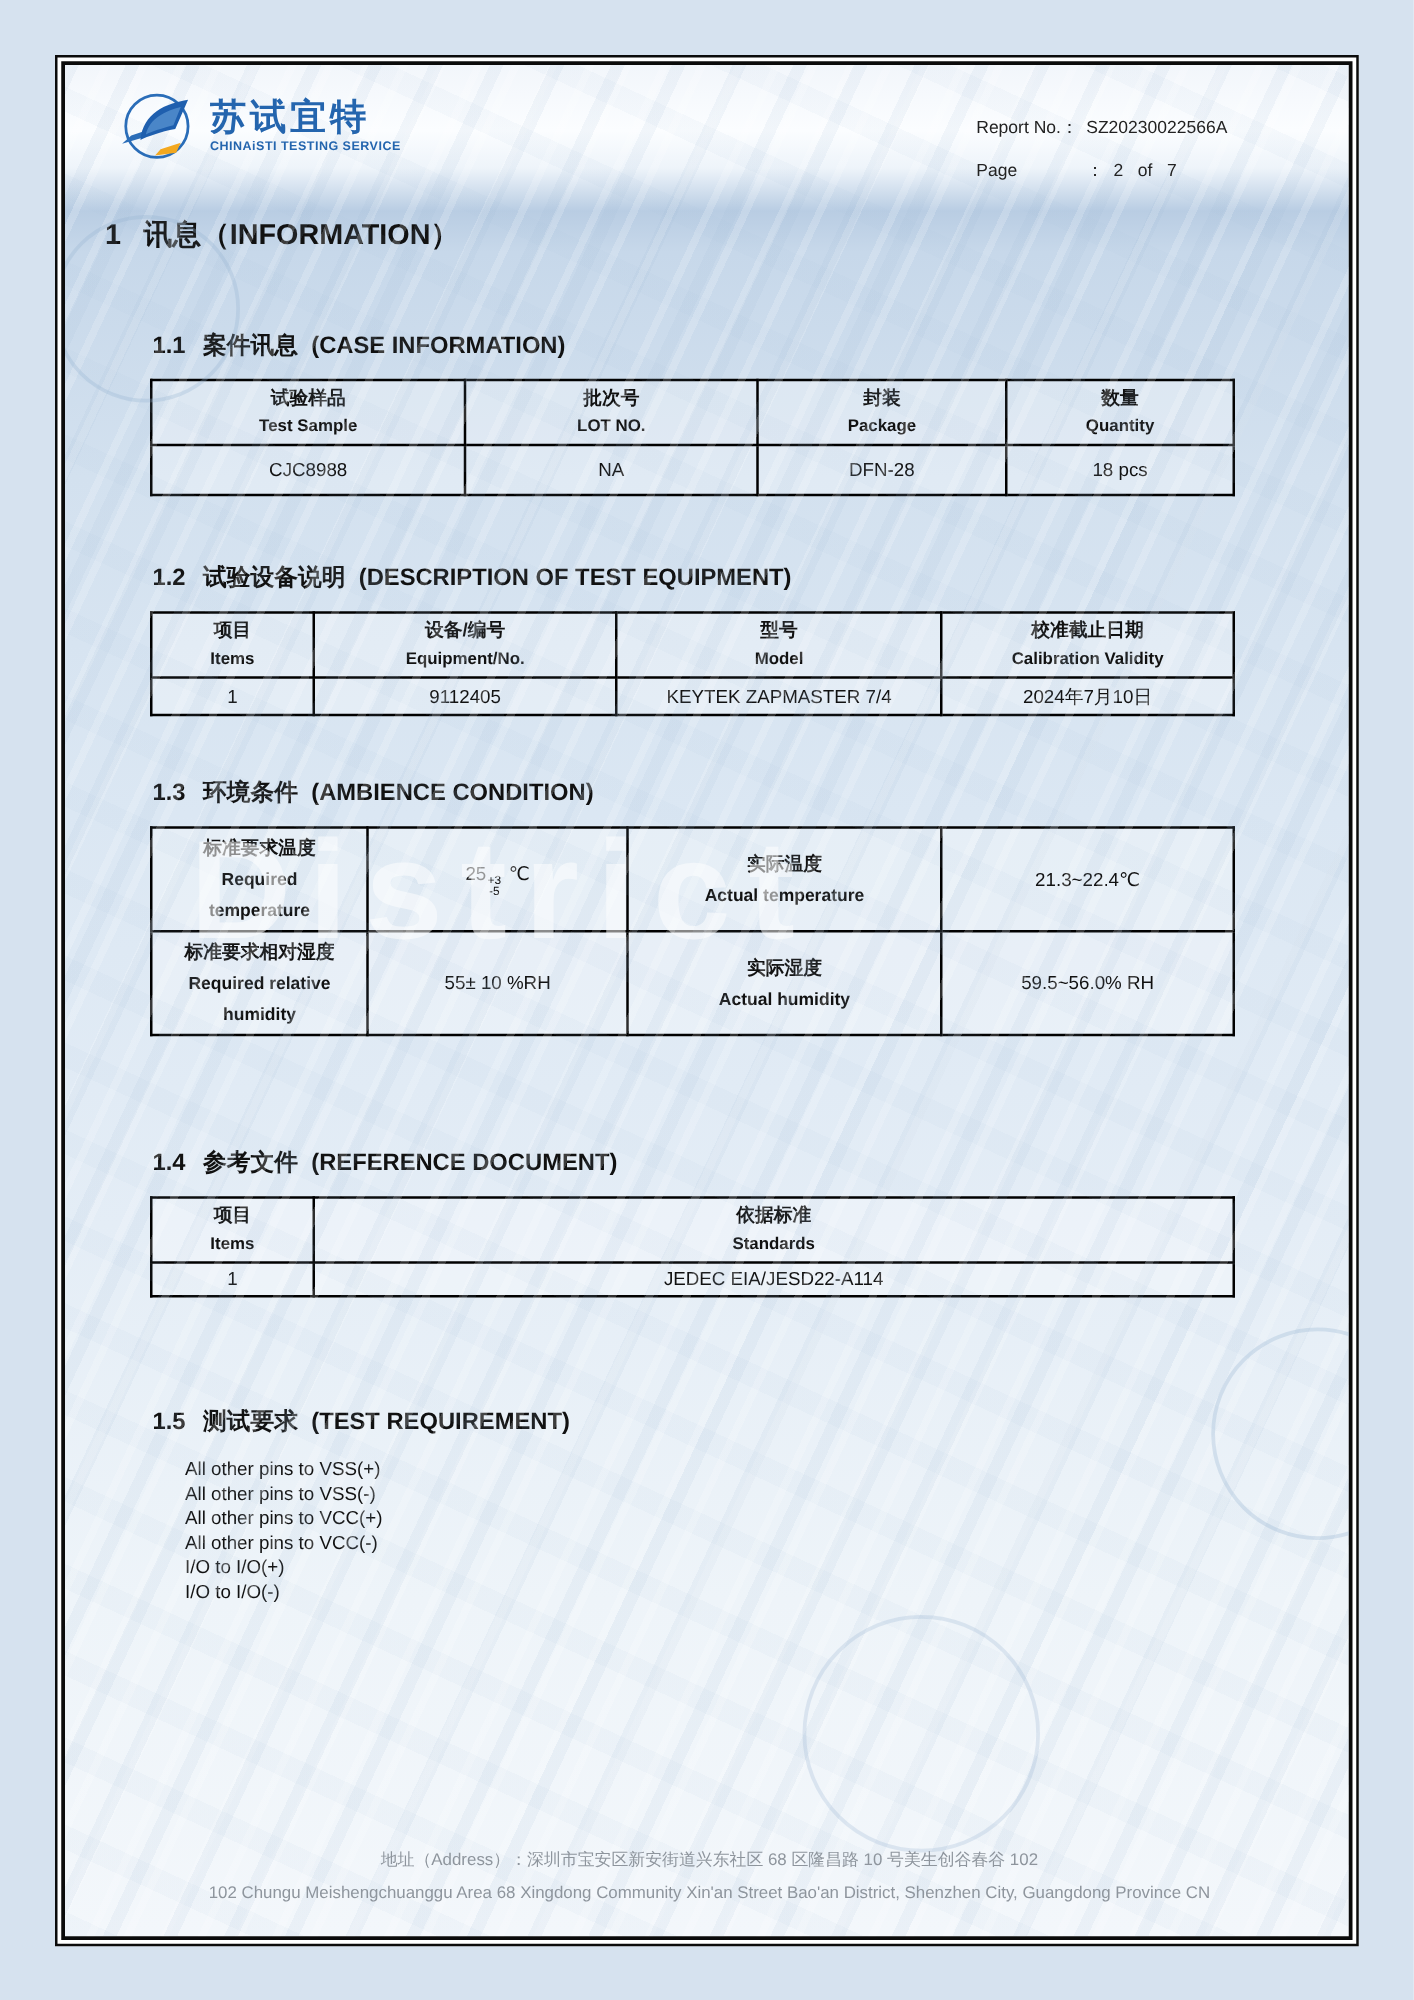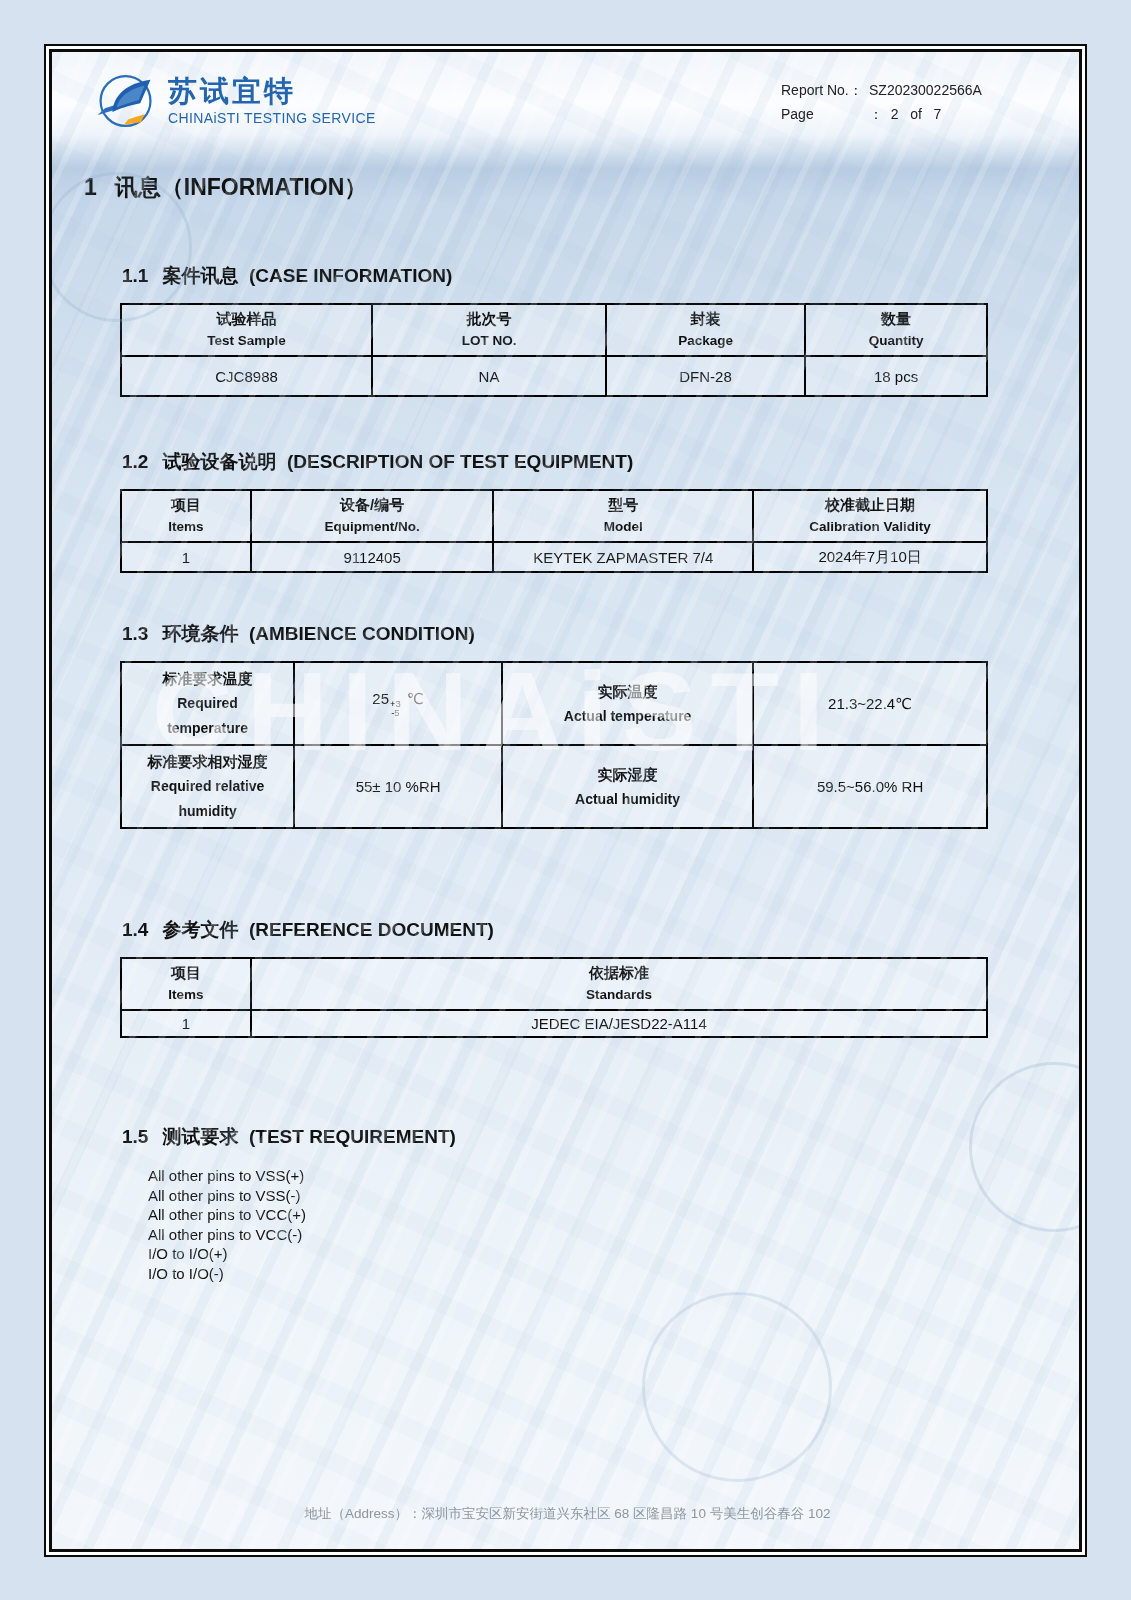--- a/index.html
+++ b/index.html
@@ -68,35 +68,35 @@
     height: 92px;
   }
   .logo-block { display: flex; align-items: center; width: 232px; }
   .logo-mark { width: 74px; height: 66px; flex: 0 0 auto; }
   .logo-text { margin-left: 4px; }
   .logo-cn {
     font-size: 29px; font-weight: bold; color: #2465ae;
     letter-spacing: 3px; line-height: 1.05; white-space: nowrap;
   }
   .logo-en {
-    font-size: 14px; font-weight: normal; color: #2465ae;
+    font-size: 10px; font-weight: bold; color: #2465ae;
     letter-spacing: 0.4px; white-space: nowrap; margin-top: 3px;
   }
   .dept-title {
     font-size: 18px; font-weight: bold; color: #111;
     margin: 22px 0 0 22px; white-space: pre-wrap;
   }
   .report-block {
     margin-left: auto;
     margin-top: 10px;
     font-size: 14px; color: #222;
     line-height: 24px;
     min-width: 262px;
   }
-  .report-row { white-space: pre-wrap; }
+  .report-row { white-space: pre-wrap; margin-top: 11px; }
   .report-label { display: inline-block; min-width: 88px; }
 
   
   .h1 {
     font-size: 23px; font-weight: bold;
     margin: 28px 0 0 32px;
     white-space: pre-wrap;
   }
   .h2 {
     font-size: 19px; font-weight: bold;
@@ -167,21 +167,21 @@
 </style>
 </head>
 <body>
 
 <div class="frame-outer">
   <div class="frame-inner">
     <div class="texture"></div>
     <div class="ghost-circle gc1"></div>
     <div class="ghost-circle gc2"></div>
     <div class="ghost-circle gc3"></div>
-    <div class="watermark">CHINAiSTI</div>
+    <div class="watermark">District</div>
 
     <div class="header">
       <div class="logo-block">
         <svg class="logo-mark" viewBox="0 0 100 90">
           <circle cx="48" cy="45" r="34" fill="none" stroke="#2a6db8" stroke-width="3"></circle>
           <path d="M10 64 L34 57 L38 49 L20 55 Z" fill="#2a6db8"></path>
           <path d="M30 60 C33 30 58 20 82 16 L68 48 C52 51 38 56 30 60 Z" fill="#1f5fae"></path>
           <path d="M36 54 C40 36 58 28 74 24 L66 44 C54 47 42 51 36 54 Z" fill="#4a86c8"></path>
           <path d="M52 70 L74 63 L69 74 L46 77 Z" fill="#f3a81f"></path>
         </svg>
@@ -322,15 +322,16 @@
       <div>All other pins to VSS(+)</div>
       <div>All other pins to VSS(-)</div>
       <div>All other pins to VCC(+)</div>
       <div>All other pins to VCC(-)</div>
       <div>I/O to I/O(+)</div>
       <div>I/O to I/O(-)</div>
     </div>
 
     <div class="footer">
       <div>地址（Address）：深圳市宝安区新安街道兴东社区 68 区隆昌路 10 号美生创谷春谷 102</div>
+      <div>102 Chungu Meishengchuanggu Area 68 Xingdong Community Xin'an Street Bao'an District, Shenzhen City, Guangdong Province CN</div>
     </div>
   </div>
 </div>
 
 </body></html>

